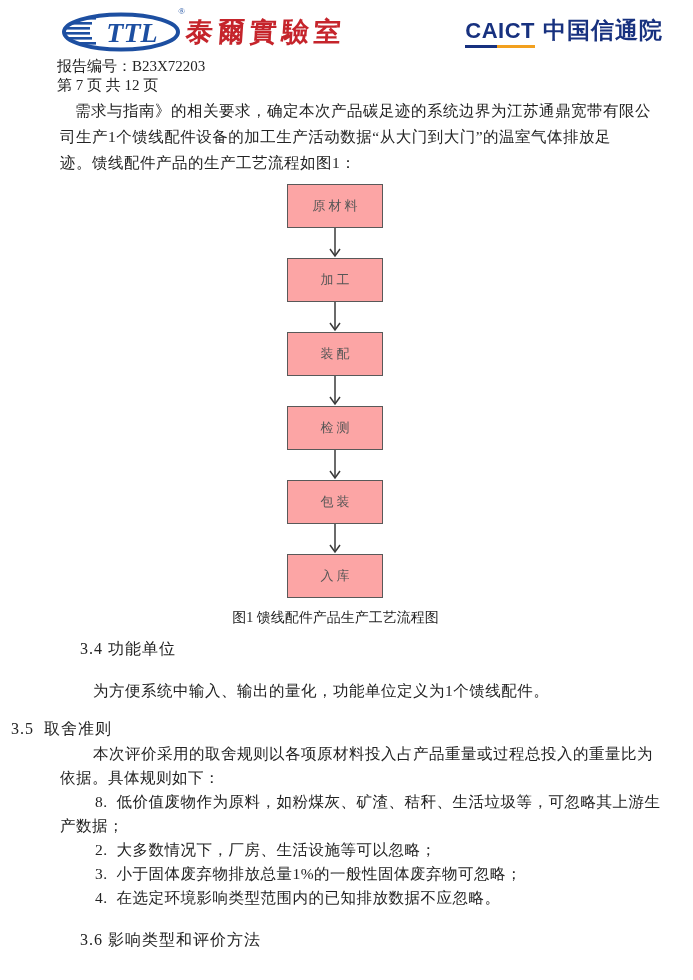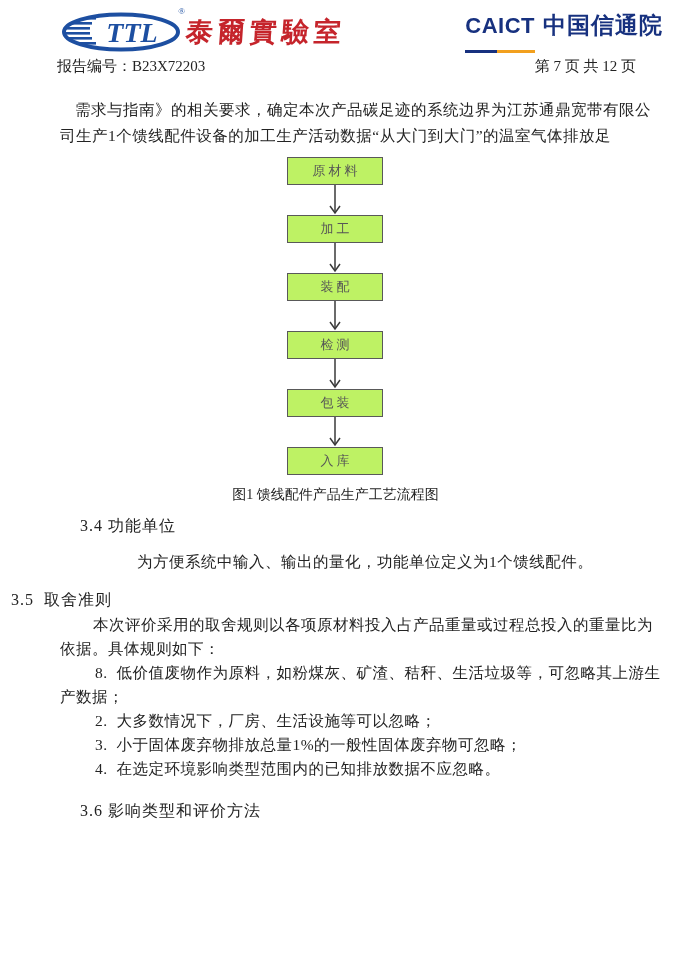--- a/index.html
+++ b/index.html
@@ -16,48 +16,48 @@
   .logo-row{display:flex;justify-content:space-between;align-items:center;padding:11px 30px 0 60px;height:52px;}
   .ttl-logo{display:flex;align-items:center;gap:4px;}
   .ttl-oval-wrap{position:relative;display:inline-block;line-height:0;}
   .ttl-oval-wrap .reg{position:absolute;top:-4px;right:-3px;font-size:9px;color:var(--ttl-blue);line-height:1;}
   .ttl-abbr{font-family:"Liberation Serif",serif;font-style:italic;font-weight:bold;}
   .ttl-cn{font-family:"DejaVu Serif","Liberation Serif",serif;color:var(--ttl-red);
     font-size:27px;font-weight:bold;letter-spacing:5px;transform:skewX(-4deg);white-space:pre;}
   .caict-logo{display:flex;align-items:baseline;gap:8px;}
   .caict-abbr{font-family:"Liberation Sans","DejaVu Sans",sans-serif;font-weight:bold;font-size:22px;
     color:var(--caict-blue);letter-spacing:.5px;
-    border-bottom:0;position:relative;padding-bottom:14px;}
+    border-bottom:0;position:relative;padding-bottom:4px;}
   .caict-abbr::after{content:"";position:absolute;left:0;right:0;bottom:0;height:3px;
     background:linear-gradient(90deg,var(--caict-blue) 0 46%,var(--caict-orange) 46% 100%);}
   .caict-cn{font-family:Liberation Mono, monospace;font-weight:bold;font-size:23px;
     color:var(--caict-blue);letter-spacing:1px;white-space:pre;}
   
   .meta-row{display:flex;justify-content:space-between;padding:5px 57px 0 57px;
-    font-size:15px;white-space:pre;}
+    font-size:15px;white-space:pre;flex-direction:column;}
   
   .bodyline{font-size:15.5px;line-height:26px;margin:0 56px 0 60px;white-space:pre;letter-spacing:.5px;}
-  .intro{margin-top:21px;}
+  .intro{margin-top:3px;}
   .ind-sm{padding-left:15px;}
   .ind-2em{padding-left:33px;}
   .ind-li{padding-left:35px;}
   
   .flowchart{width:96px;margin:8px 0 0 287px;display:flex;flex-direction:column;align-items:center;}
-  .flow-box{width:96px;height:28px;border:1.5px solid var(--box-border);background:#bef264;
+  .flow-box{width:96px;height:44px;border:1.5px solid var(--box-border);background:#fca5a5;
     display:flex;align-items:center;justify-content:center;}
   .flow-box span{font-size:13px;color:var(--box-text);letter-spacing:3px;padding-left:3px;white-space:pre;}
   .flow-arrow{display:block;}
   .flow-arrow line,.flow-arrow polyline{stroke:#3a3a3a;stroke-width:1.5;fill:none;}
   .caption{width:693px;text-align:center;font-size:14px;margin-top:11px;transform:translateX(-11px);white-space:pre;}
   
   .section-h{font-size:16px;font-weight:normal;margin:8px 56px 0 80px;line-height:26px;white-space:pre;letter-spacing:1px;}
   .h-34{margin-top:9px;}
   .h-35{margin-top:12px;margin-left:11px;}
   .h-36{margin-top:17px;}
-  .p-34{margin-top:10px;text-align:center;}
+  .p-34{margin-top:16px;}
   .p-35{margin-top:12px;}
   .listline{font-size:15.5px;line-height:24px;margin:0 56px 0 60px;white-space:pre;letter-spacing:.5px;}
 </style>
 </head>
 <body>
 
 <div class="page">
 
   <div class="logo-row">
     <div class="ttl-logo">
@@ -90,20 +90,21 @@
   </div>
 
   <div class="meta-row">
     <span>报告编号：B23X72203</span>
     <span>第 7 页 共 12 页</span>
   </div>
 
   <div class="intro">
     <div class="bodyline ind-sm">需求与指南》的相关要求，确定本次产品碳足迹的系统边界为江苏通鼎宽带有限公</div>
     <div class="bodyline">司生产1个馈线配件设备的加工生产活动数据“从大门到大门”的温室气体排放足</div>
+    <div class="bodyline">迹。馈线配件产品的生产工艺流程如图1：</div>
   </div>
 
   <div class="flowchart">
     <div class="flow-box">
       <span>原材料</span>
     </div>
     <svg class="flow-arrow" width="14" height="30" viewBox="0 0 14 30">
       <line x1="7" y1="0" x2="7" y2="27"></line>
         <polyline points="2,21 7,28 12,21"></polyline>
     </svg>

